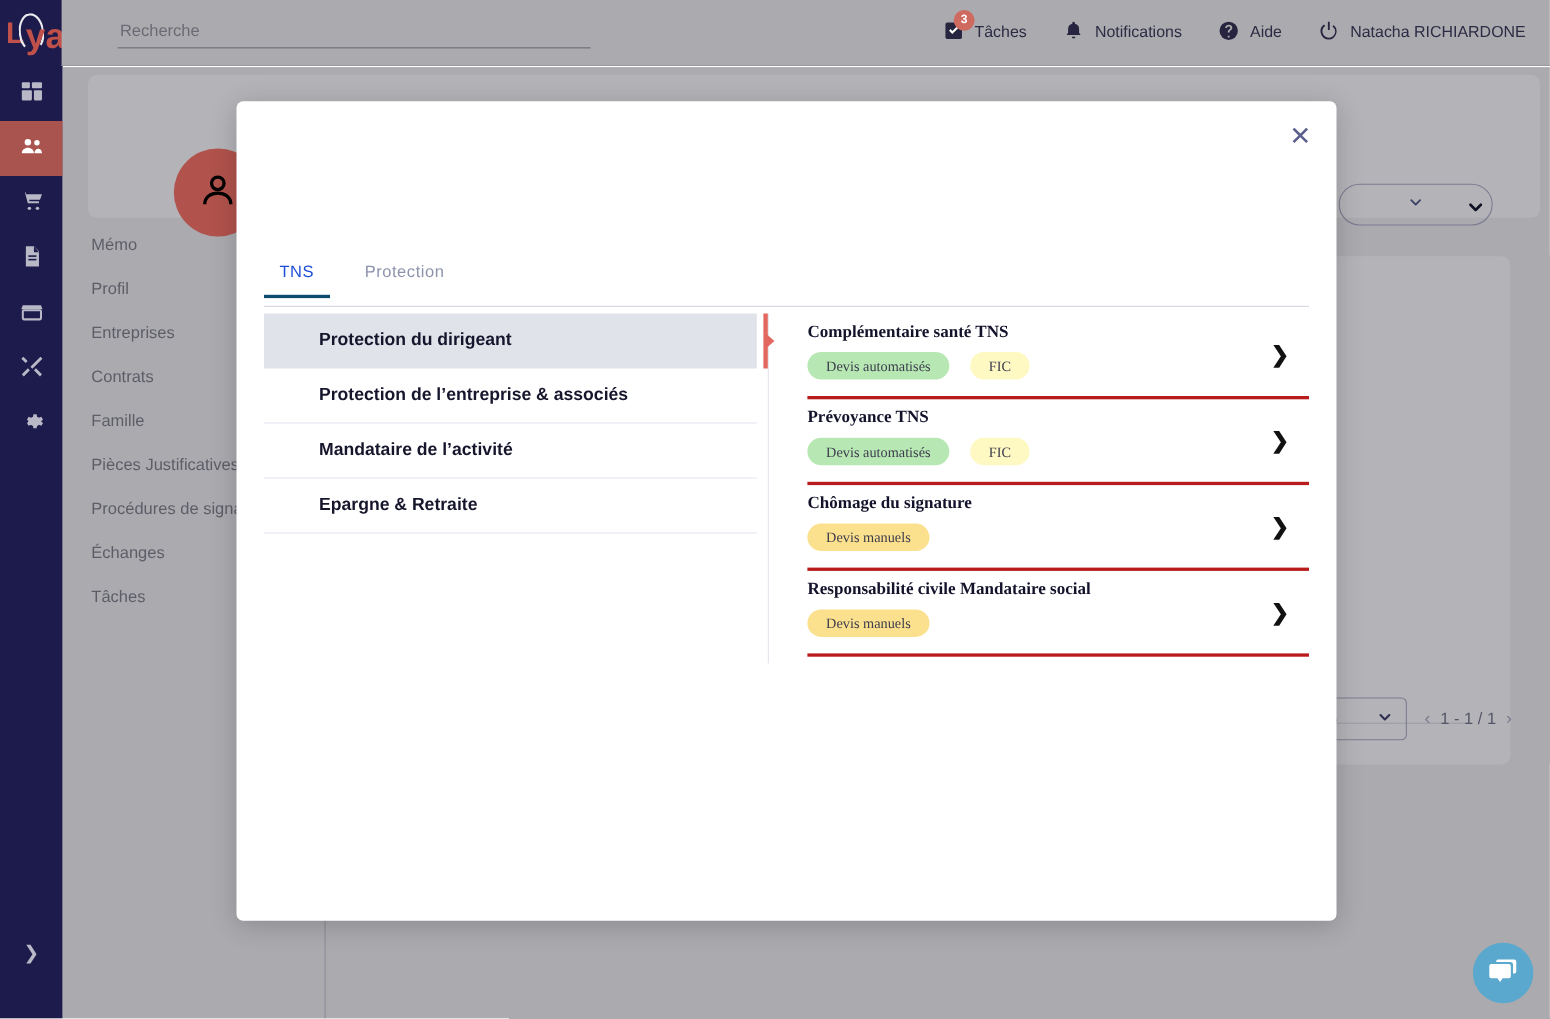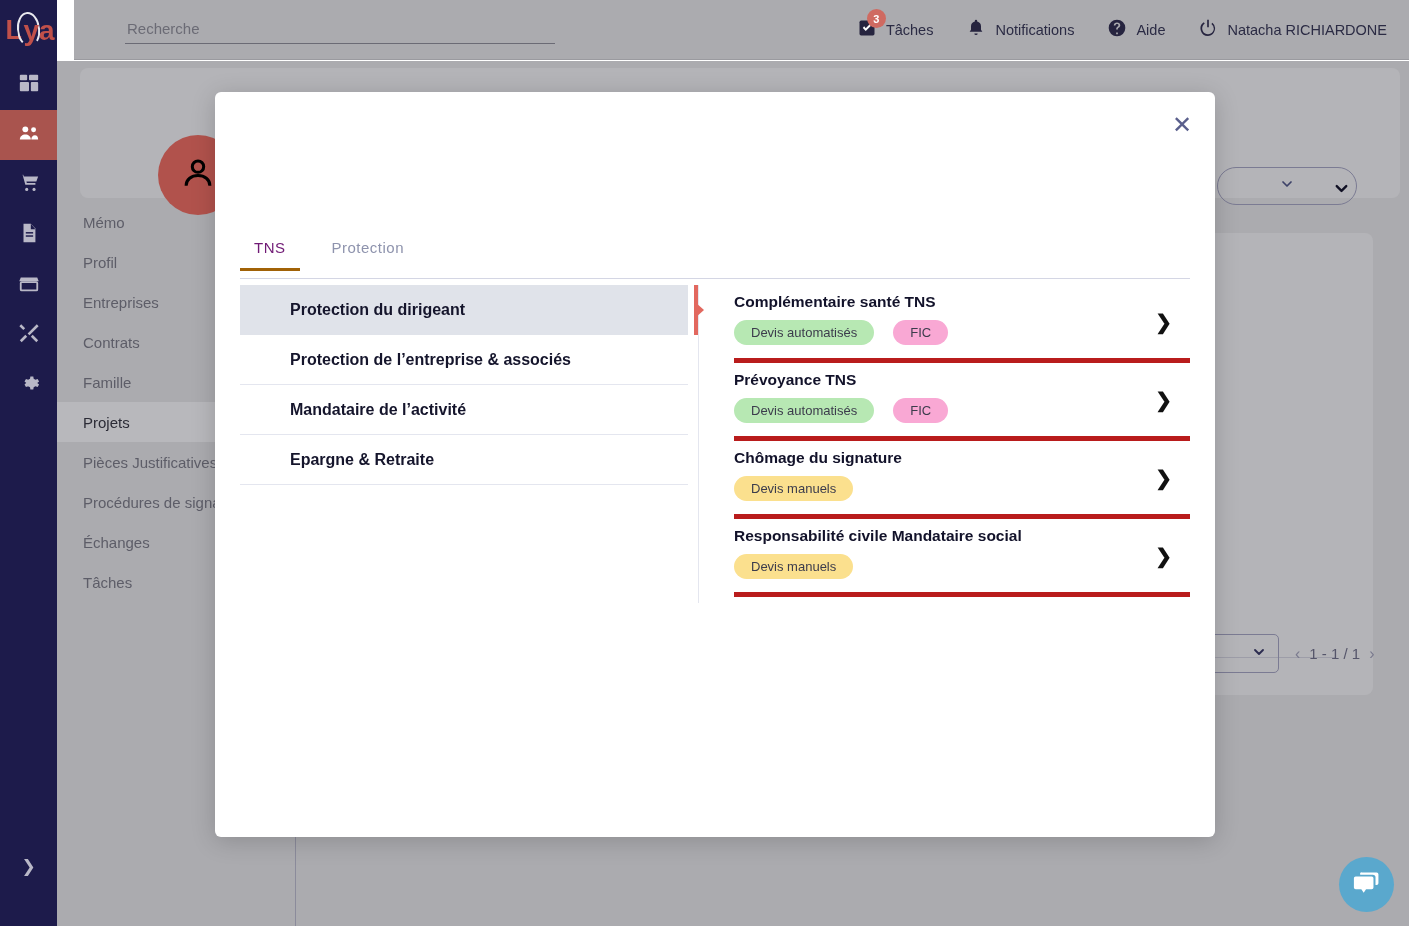--- a/index.html
+++ b/index.html
@@ -23,42 +23,42 @@
   }
   .rail-logo{
     height:60px; display:flex; align-items:center; justify-content:center;
   }
   .logo-mark{ position:relative; width:46px; height:34px; }
   .logo-mark .l{
     position:absolute; left:0; top:4px; font-size:27px; font-weight:700;
     color:#c0504a; font-family:"Liberation Sans", sans-serif; line-height:1;
   }
   .logo-mark .ya{
-    position:absolute; left:18px; top:4px; font-size:28px; font-weight:700;
+    position:absolute; left:18px; top:4px; font-size:32px; font-weight:700;
     color:#c0504a; line-height:1;
   }
   .logo-mark .swoosh{
     position:absolute; left:11px; top:-1px; width:23px; height:34px;
     border:2.5px solid #e9e9ef; border-radius:50% 50% 45% 45%;
     border-bottom-color:transparent; transform:rotate(-6deg);
   }
   .rail-item{
     height:50px; display:flex; align-items:center; justify-content:center;
     color:#b9b8c7;
   }
   .rail-item.active{ background:#a9544e; color:#ffffff; }
   .rail-item svg{ width:22px; height:22px; fill:currentColor; }
   .rail-expand{
     position:absolute; bottom:40px; left:0; width:57px; height:40px;
     display:flex; align-items:center; justify-content:center; color:#b9b8c7;
     font-size:17px;
   }
 
   .topbar{
-    position:absolute; left:74px; top:0; right:0; height:60px;
+    position:absolute; left:56px; top:0; right:0; height:60px;
     background:#ababaf; display:flex; align-items:center;
     border-bottom:1px solid #9a9a9f;
   }
   .search-wrap{ margin-left:51px; width:430px; }
   .search-input{
     width:100%; border:none; border-bottom:1px solid #6b6b75;
     background:transparent; outline:none;
     font-family:"Liberation Sans", sans-serif; font-size:15px;
     color:#43434f; padding:4px 2px 6px 2px;
   }
@@ -157,21 +157,21 @@
   }
   .tabs{
     position:absolute; left:25px; top:147px; right:25px; height:40px;
     border-bottom:1px solid #d4d6e4;
     display:flex; align-items:flex-start; gap:18px;
   }
   .tab{
     font-size:15px; color:#8e93ad; padding:0 14px 12px 14px;
     letter-spacing:.5px; cursor:pointer;
   }
-  .tab.active{ color:#701a75; border-bottom:3px solid #a16207; }
+  .tab.active{ color:#1d4ed8; border-bottom:3px solid #0c4a6e; }
 
   .body-split{
     position:absolute; left:25px; top:193px; right:25px; bottom:10px;
     display:flex;
   }
   .cat-col{ width:448px; position:relative; }
   .cat-item{
     height:50px; display:flex; align-items:center; padding-left:50px;
     font-size:16px; color:#15152c; font-weight:600;
     border-bottom:1px solid #e4e6ef; position:relative; cursor:pointer;
@@ -185,33 +185,33 @@
   .cat-item.active .caret{
     position:absolute; right:-16px; top:17px;
     width:0;height:0;border-top:8px solid transparent;
     border-bottom:8px solid transparent; border-left:9px solid #e2685f;
   }
   .col-sep{ width:1px; background:#e4e6ef; margin:0 0 0 10px; height:318px; }
 
   .prod-col{ flex:1; padding-left:35px; }
   .prod-item{
     height:78px; position:relative;
-    border-bottom:5px solid #b91c1c; padding-top:8px;
-    padding-right:70px; cursor:pointer;
+    border-bottom:3px solid #b91c1c; padding-top:8px;
+    padding-right:70px; cursor:pointer;font-family:Liberation Serif, serif;
   }
   .prod-name{
     font-size:15.5px; color:#12122a; font-weight:600; margin-bottom:9px;
   }
   .chips{ display:flex; gap:19px; }
   .chip{
     border-radius:13px; height:25px; padding:0 17px;
     display:flex; align-items:center; font-size:13px; color:#3c3c4c;
   }
   .chip.green{ background:#b7e8b3; }
-  .chip.blue{ background:#f9a8d4; }
+  .chip.blue{ background:#fef9c3; }
   .chip.yellow{ background:#fbe08e; }
   .prod-chev{
     position:absolute; right:18px; top:50%; transform:translateY(-50%);
     font-size:20px; color:#111; font-weight:700;
   }
 </style>
 </head>
 <body>
 
 <div id="app-backdrop">
@@ -377,23 +377,20 @@
         </div>
       <div class="ln-item">
           <span>Entreprises</span>
         </div>
       <div class="ln-item">
           <span>Contrats</span>
         </div>
       <div class="ln-item">
           <span>Famille</span>
         </div>
-      <div class="ln-item active">
-          <span>Projets</span>
-        </div>
       <div class="ln-item">
           <span>Pièces Justificatives</span>
         </div>
       <div class="ln-item">
           <span>Procédures de signature</span>
         </div>
       <div class="ln-item">
           <span>Échanges</span>
         </div>
       <div class="ln-item">

